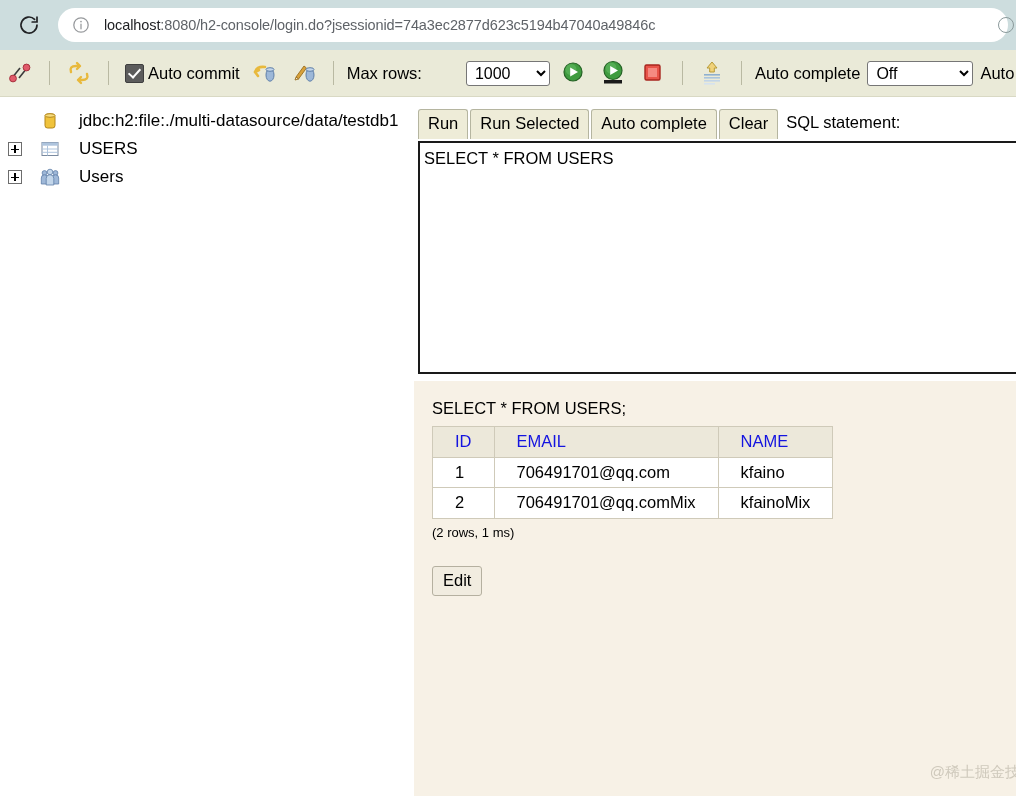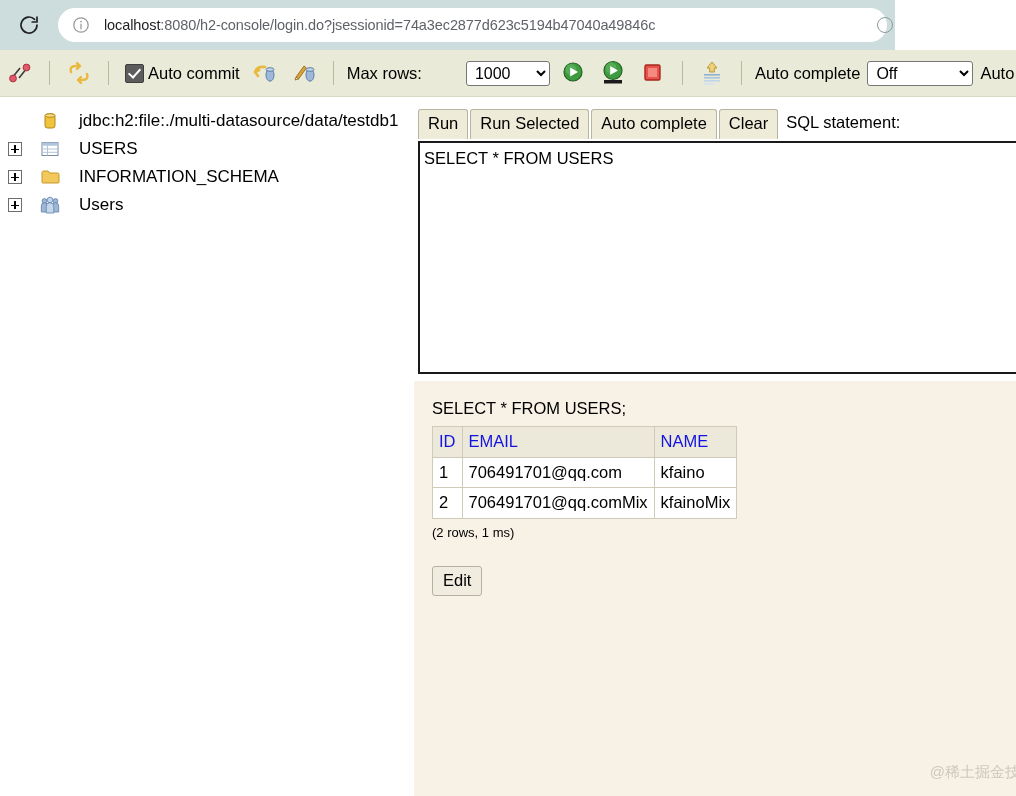--- a/index.html
+++ b/index.html
@@ -16,21 +16,21 @@
     position: relative;
     width: 1016px;
     height: 796px;
     overflow: hidden;
   }
 
   
   .browser-chrome {
     position: absolute;
     left: 0; top: 0;
-    width: 895px;
+    width: 1016px;
     height: 50px;
     background: #cdddde;
     display: flex;
     align-items: center;
     box-sizing: border-box;
     padding: 0 8px;
   }
   .reload-btn {
     width: 34px;
     height: 34px;
@@ -274,21 +274,21 @@
   }
   .result-table {
     border-collapse: collapse;
     font-size: 16.5px;
     background: #ffffff;
     table-layout: auto;
   }
   .result-table th,
   .result-table td {
     border: 1px solid #cfcab9;
-    padding: 2px 6px;
+    padding: 2px 22px;
     text-align: left;
     font-weight: normal;
     white-space: nowrap;
     line-height: 1.55;
   }
   .result-table th {
     background: #ece8da;
     color: #1414e0;
   }
   .result-table td {
@@ -461,29 +461,20 @@
           <rect x="1" y="1.5" width="16" height="13" fill="#ffffff" stroke="#7a8aa0" stroke-width="1"></rect>
           <rect x="1" y="1.5" width="16" height="3.2" fill="#aec4dd"></rect>
           <line x1="1" y1="8" x2="17" y2="8" stroke="#aec4dd" stroke-width="1"></line>
           <line x1="1" y1="11.3" x2="17" y2="11.3" stroke="#aec4dd" stroke-width="1"></line>
           <line x1="6.5" y1="4.7" x2="6.5" y2="14.5" stroke="#aec4dd" stroke-width="1"></line>
         </svg>
       </span>
       <span class="tree-text">USERS</span>
     </div>
 
-    <div class="tree-row">
-      <span class="expander"></span>
-      <span class="tree-icon">
-        <svg width="19" height="16" viewBox="0 0 19 16">
-          <path d="M1 3.5 A1.5 1.5 0 0 1 2.5 2 H7 L8.7 4 H16.5 A1.5 1.5 0 0 1 18 5.5 V13 A1 1 0 0 1 17 14 H2 A1 1 0 0 1 1 13 Z" fill="#f2c75c" stroke="#c79a28" stroke-width="1"></path>
-        </svg>
-      </span>
-      <span class="tree-text">INFORMATION_SCHEMA</span>
-    </div>
 
     <div class="tree-row">
       <span class="expander"></span>
       <span class="tree-icon">
         <svg width="20" height="18" viewBox="0 0 20 18">
           <circle cx="4.5" cy="5" r="2.4" fill="#9fb8d8" stroke="#5f7fa8" stroke-width=".8"></circle>
           <path d="M1.3 16 V10 A3.2 3.2 0 0 1 7.7 10 V16 Z" fill="#9fb8d8" stroke="#5f7fa8" stroke-width=".8"></path>
           <circle cx="15.5" cy="5" r="2.4" fill="#9fb8d8" stroke="#5f7fa8" stroke-width=".8"></circle>
           <path d="M12.3 16 V10 A3.2 3.2 0 0 1 18.7 10 V16 Z" fill="#9fb8d8" stroke="#5f7fa8" stroke-width=".8"></path>
           <circle cx="10" cy="4" r="2.8" fill="#c3d6ea" stroke="#5f7fa8" stroke-width=".8"></circle>

